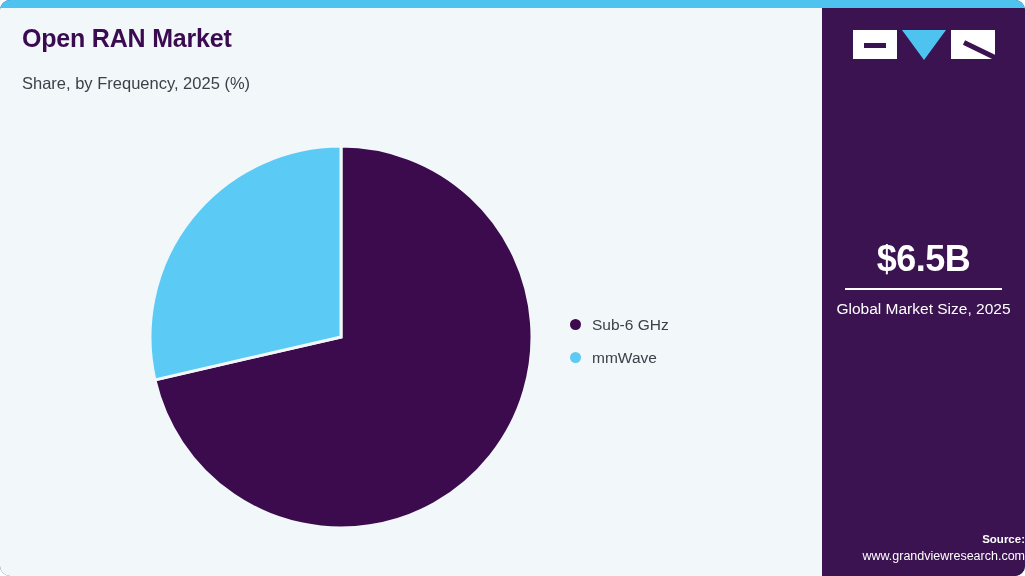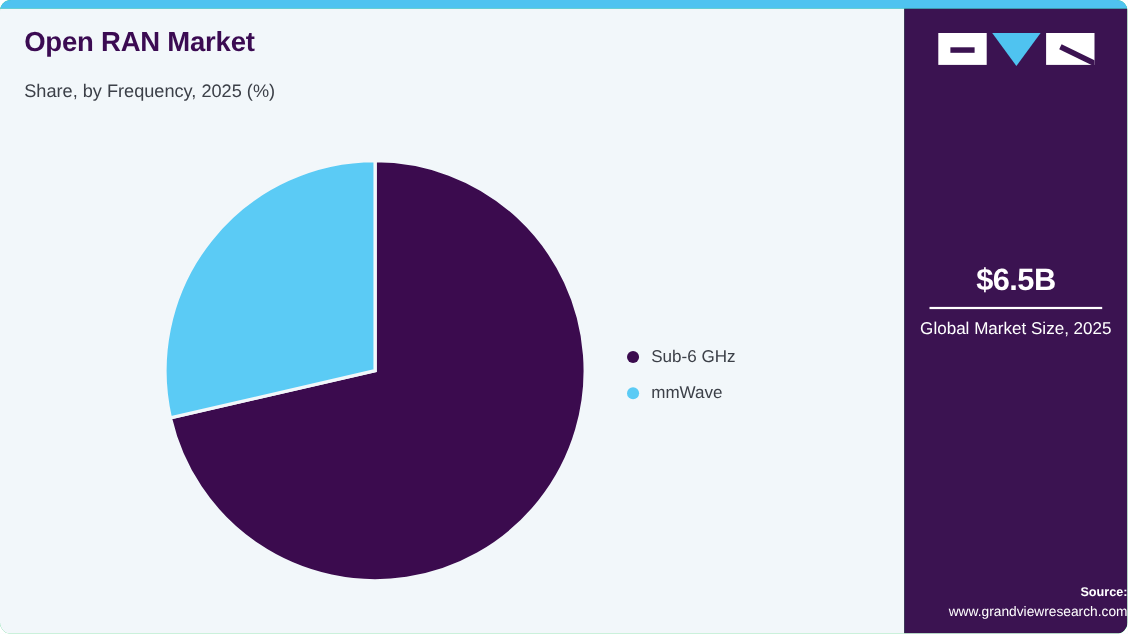--- a/index.html
+++ b/index.html
@@ -8,21 +8,21 @@
     padding: 0;
     background: #ffffff;
   }
   body {
     font-family: "Liberation Sans", sans-serif;
   }
   .infographic {
     position: relative;
     width: 1025px;
     height: 576px;
-    background: #22c55e;
+    background: #0c4a6e;
     border-radius: 10px;
     overflow: hidden;
     box-sizing: border-box;
   }
   
   .accent-bar {
     position: absolute;
     top: 0;
     left: 0;
     width: 1025px;
@@ -164,21 +164,21 @@
   }
   
   .stat-block {
     position: absolute;
     top: 232px;
     left: 0;
     width: 203px;
     text-align: center;
   }
   .stat-value {
-    font-size: 28px;
+    font-size: 36px;
     font-weight: bold;
     color: #ffffff;
     line-height: 1.05;
     letter-spacing: -0.5px;
   }
   .stat-divider {
     width: 157px;
     height: 2px;
     background: #ffffff;
     margin: 10px auto 9px auto;

